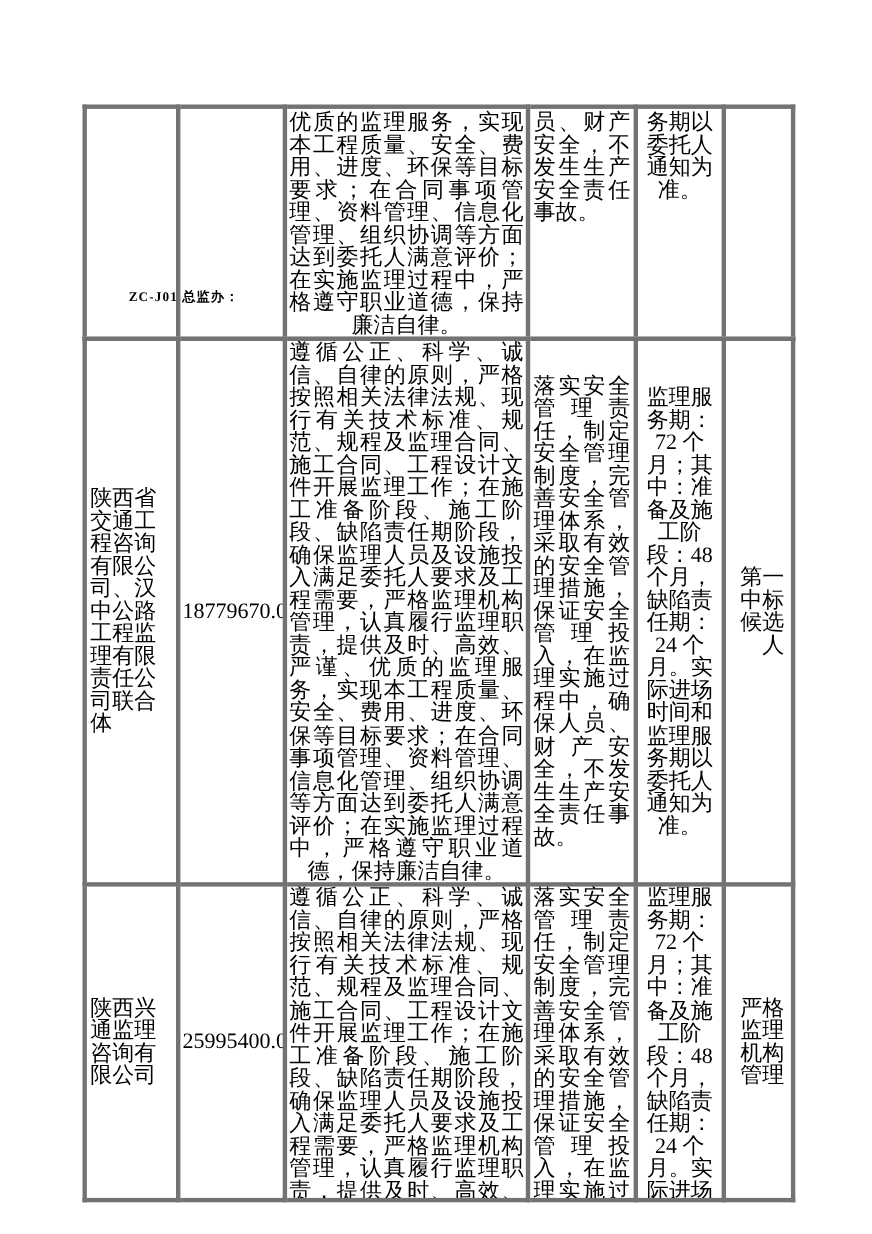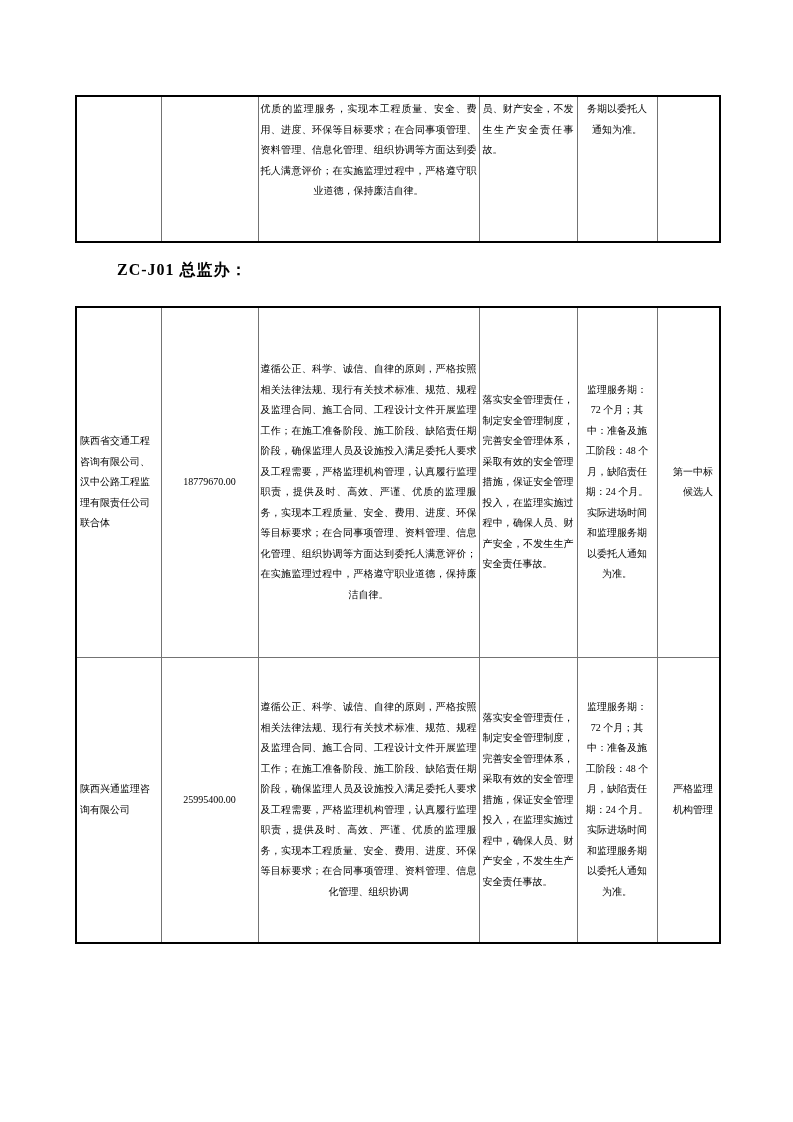--- a/index.html
+++ b/index.html
@@ -16,22 +16,22 @@
   table.doc-table {
     border-collapse: collapse;
     table-layout: fixed;
     width: 644px;
     position: absolute;
     left: 75px;
     background: #ffffff;
   }
   table.doc-table { border: 2px solid #000; }
   .doc-table td, .doc-table th {
-    border: 1px solid #737373;
-    font-size: 10px;
+    border: 4px solid #737373;
+    font-size: 20px;
     line-height: 20.5px;
     font-weight: normal;
     vertical-align: middle;
     overflow: hidden;
     box-sizing: border-box;
   }
   .cont-table { top: 95px; }
   .cont-table td { height: 146px; vertical-align: top; padding-top: 2px; }
   .main-table { top: 306px; }
   .main-table tr.hdr th {
@@ -52,21 +52,21 @@
   .col-rank    { padding: 17px 6px; text-align: right; }
   th.col-price { white-space: pre-line; }
   th.col-quality { text-align: center; text-align-last: center; }
   th.col-safety  { text-align: center; }
   th.col-rank    { padding: 0 6px; }
   .clip { max-height: 283px; overflow: hidden; }
   .section-heading {
     position: absolute;
     left: 117px;
     top: 257px;
-    font-size: 16px;
+    font-size: 12px;
     font-weight: bold;
     line-height: 26px;
     letter-spacing: 1px;
   }
 </style>
 </head>
 <body>
 
 <div class="page">
 

